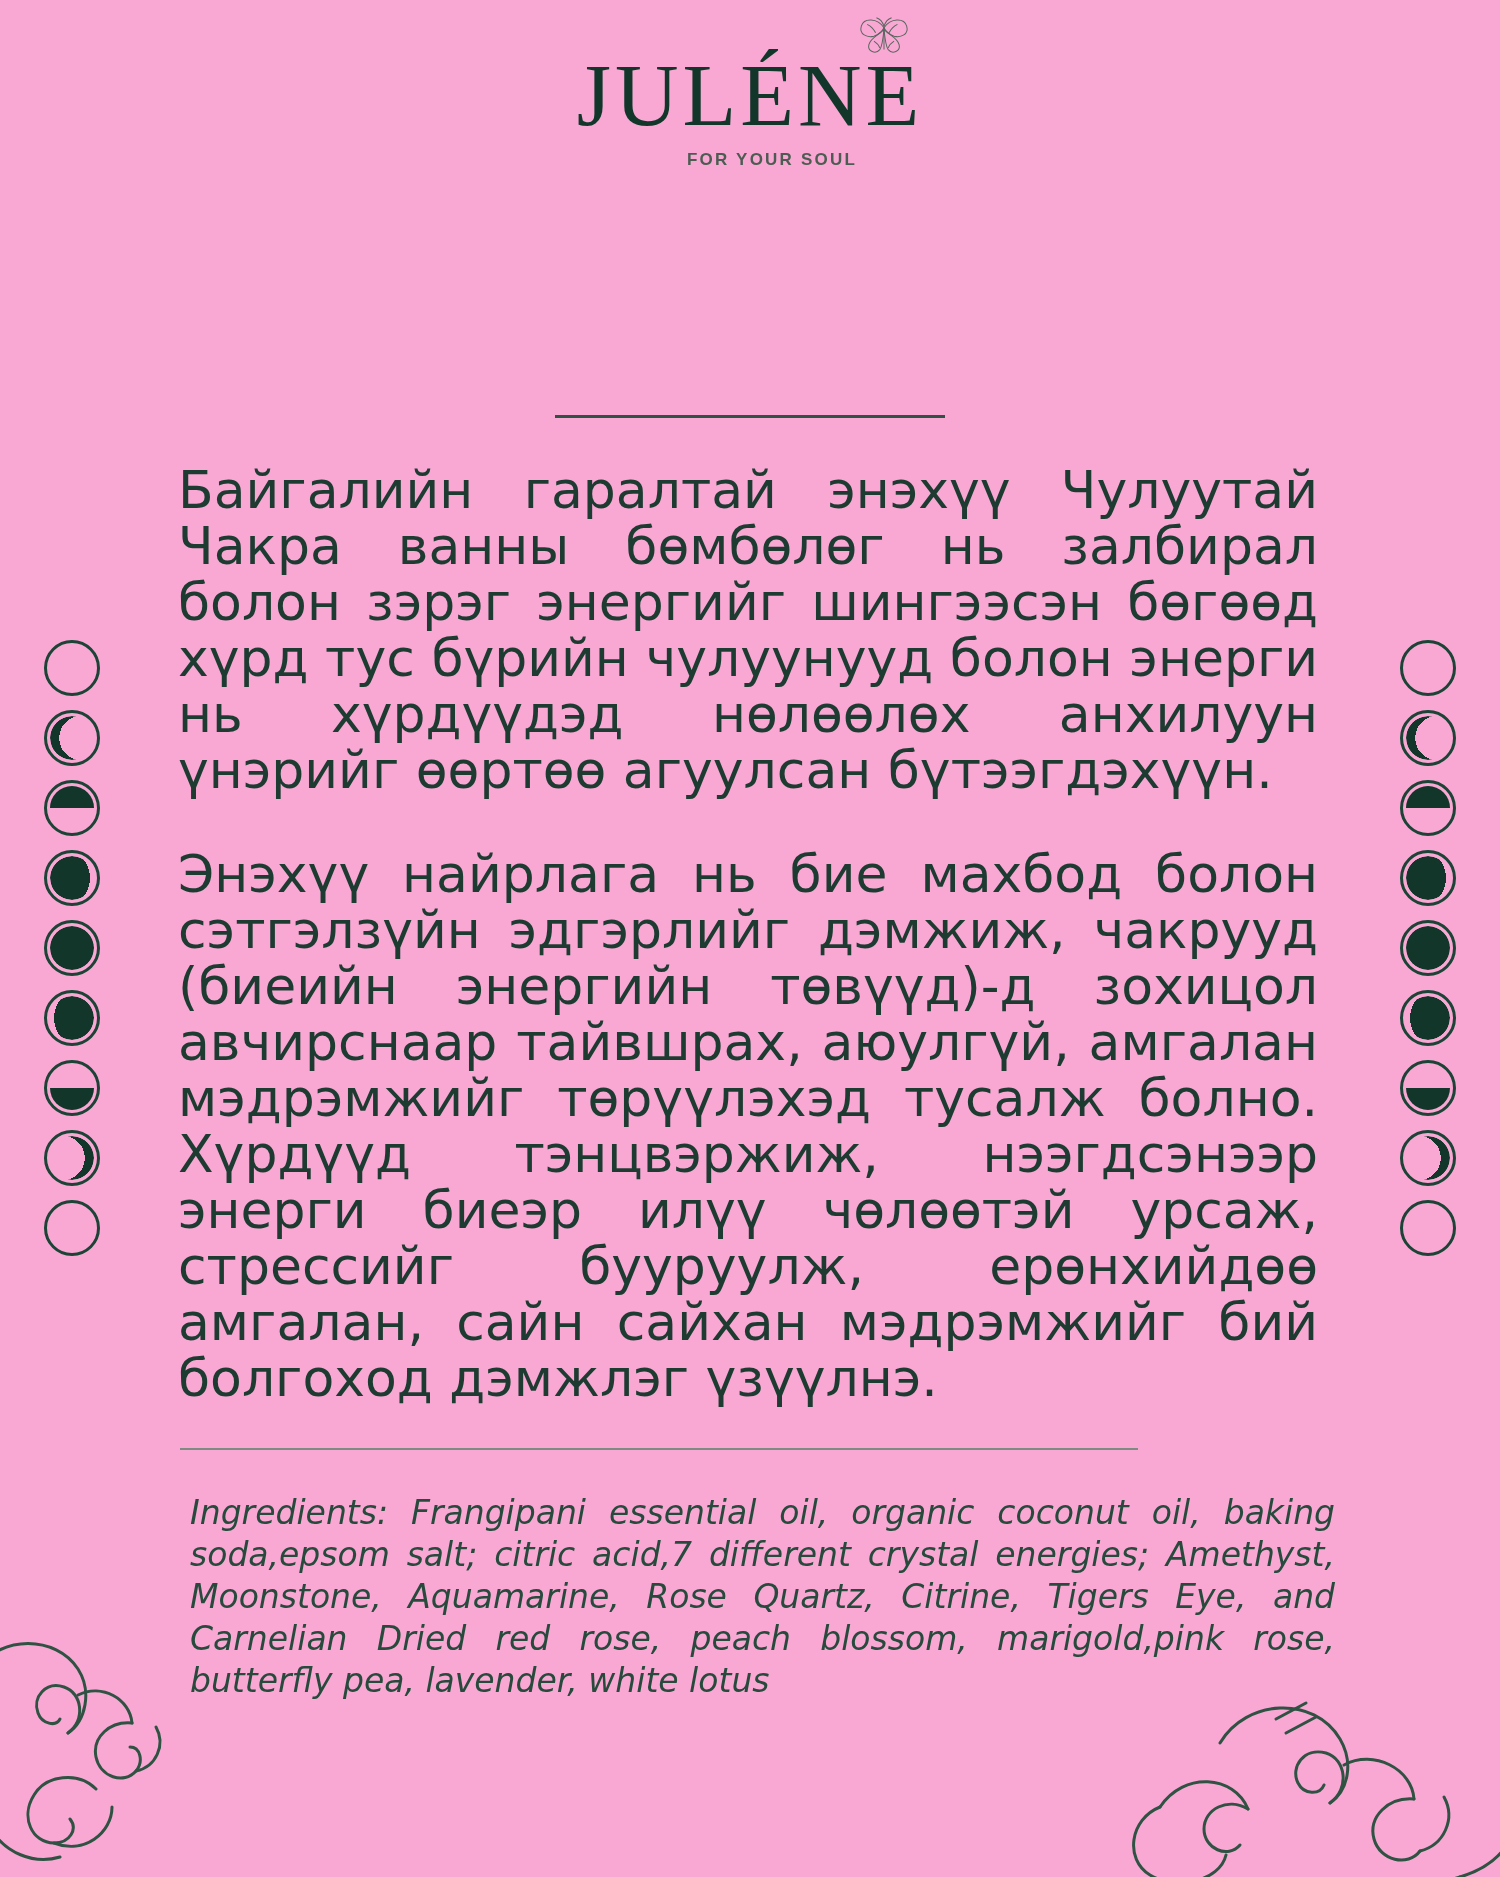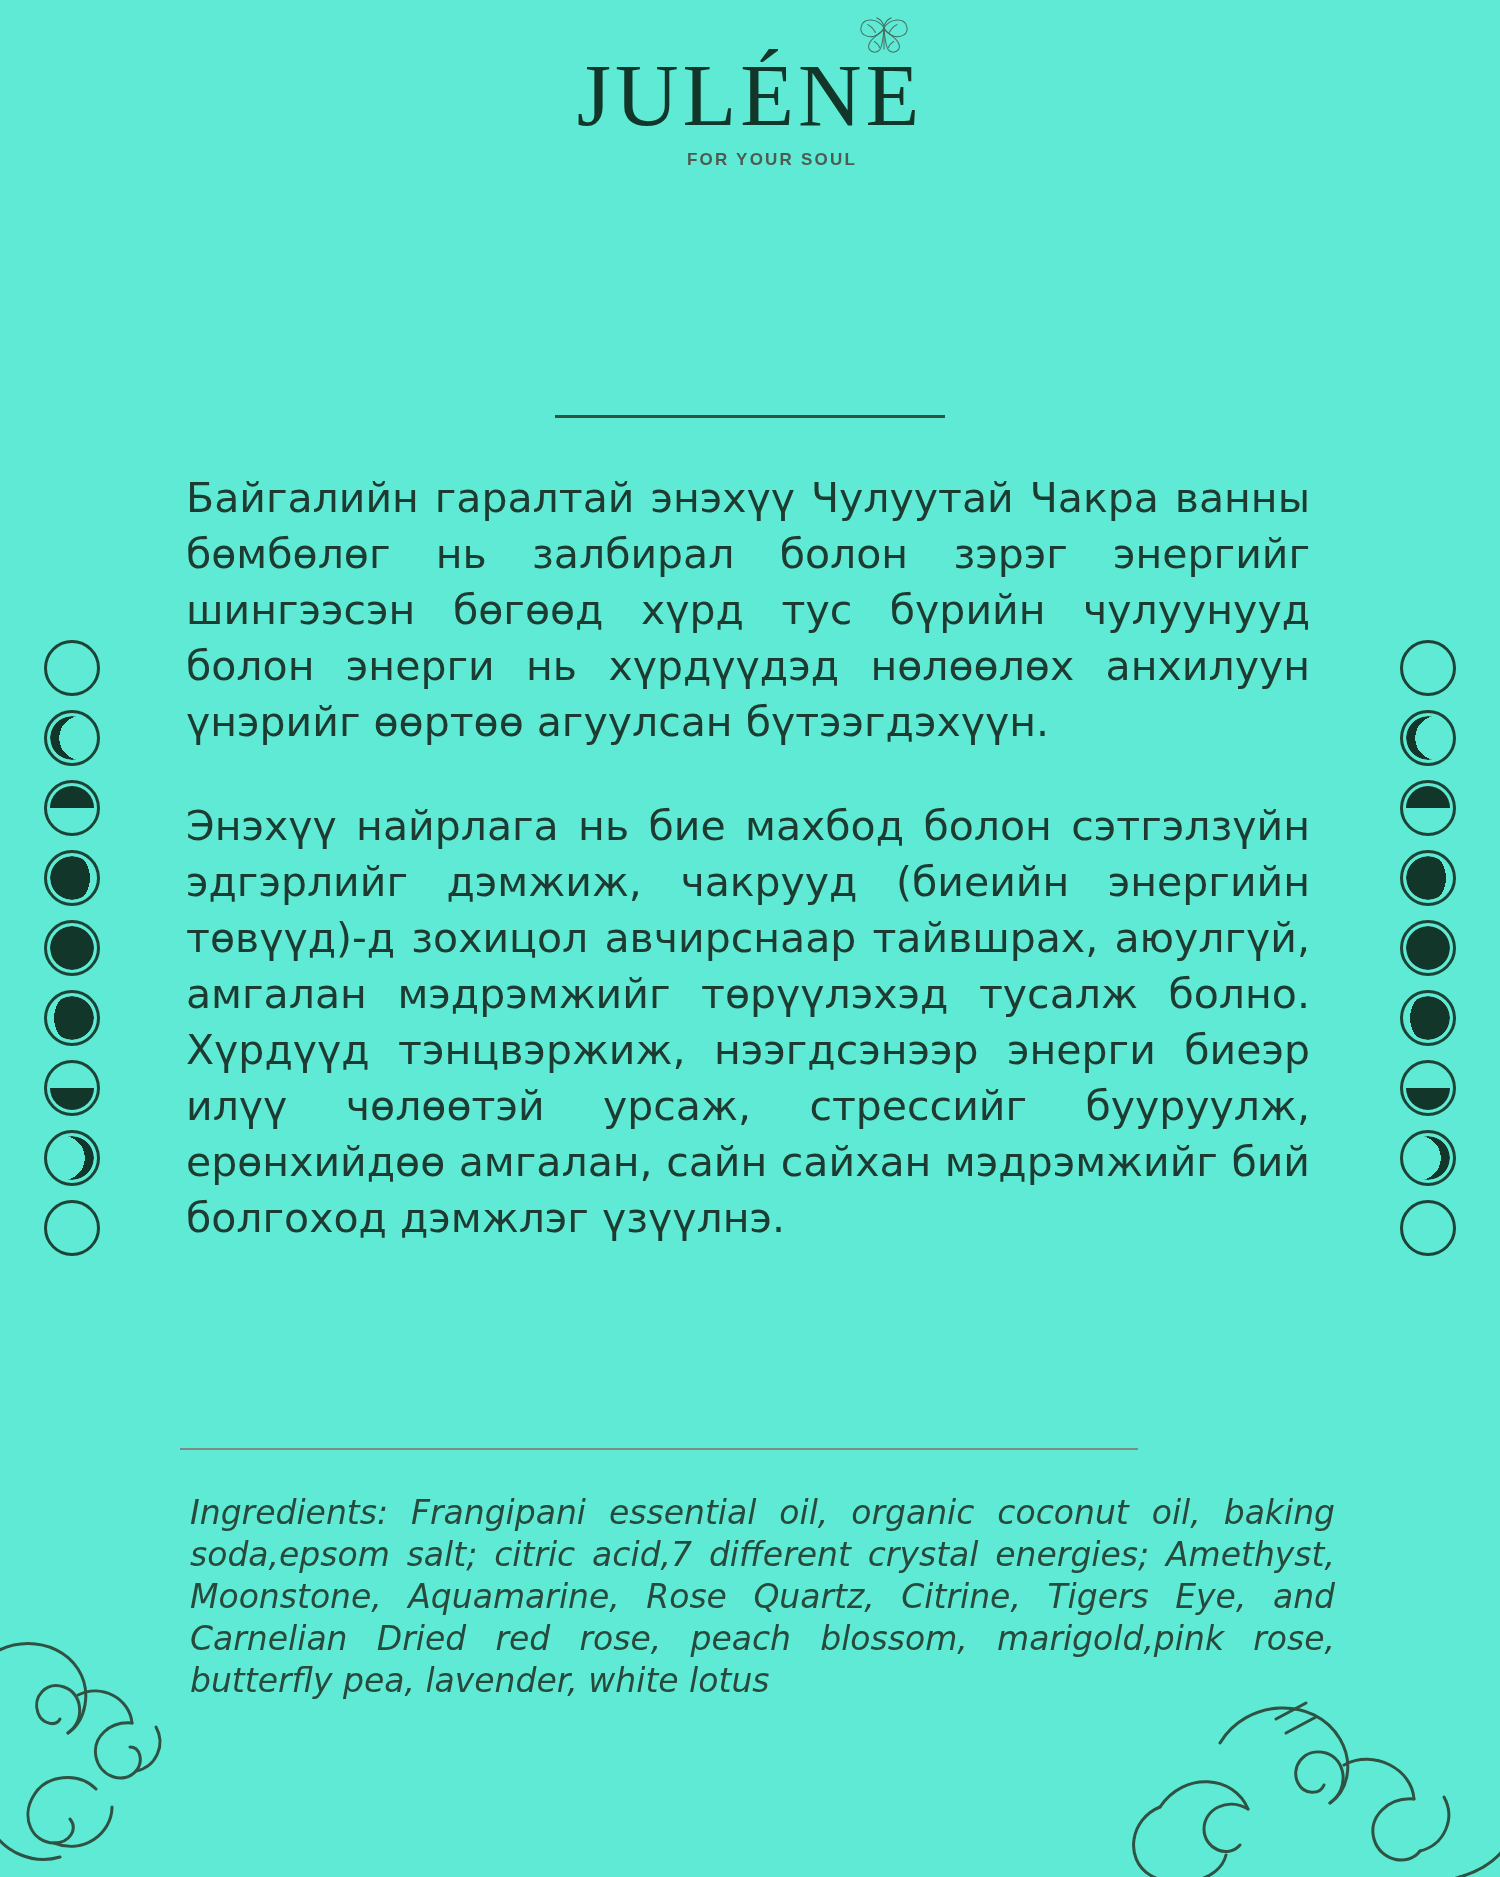--- a/index.html
+++ b/index.html
@@ -7,21 +7,21 @@
     padding: 0;
     background: #e7e7e1;
   }
   body {
     font-family: "DejaVu Sans", sans-serif;
   }
   #page {
     position: relative;
     width: 1500px;
     height: 1877px;
-    background: #5eead4;
+    background: #f9a8d4;
     overflow: hidden;
   }
 
   
   .logo-block {
     position: absolute;
     top: 52px;
     left: 0;
     width: 1500px;
     text-align: center;
@@ -82,26 +82,26 @@
 
   
   .body-col {
     position: absolute;
     top: 462px;
     left: 178px;
     width: 1140px;
   }
   .para {
     font-family: "DejaVu Sans", sans-serif;
-    font-size: 41px;
+    font-size: 52px;
     line-height: 56px;
     color: #1d3b30;
     text-align: justify;
     text-justify: inter-word;
-    margin: 8px;
+    margin: 0;
   }
   .para + .para { margin-top: 48px; }
 
   
   .ing-rule {
     position: absolute;
     top: 1448px;
     left: 180px;
     width: 958px;
     height: 2px;

